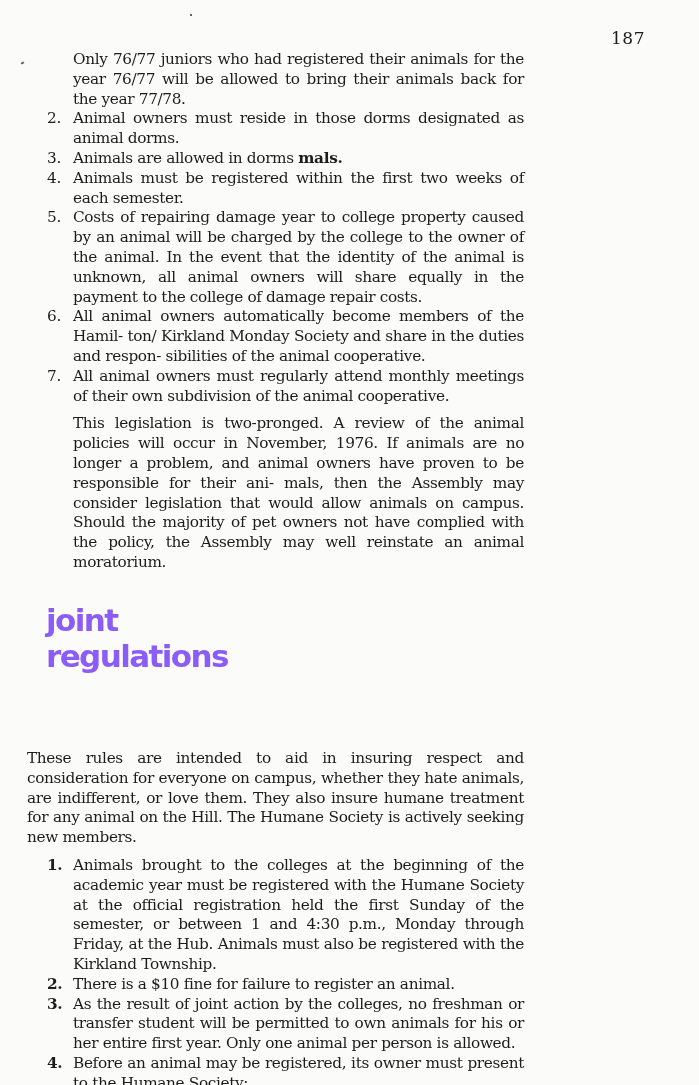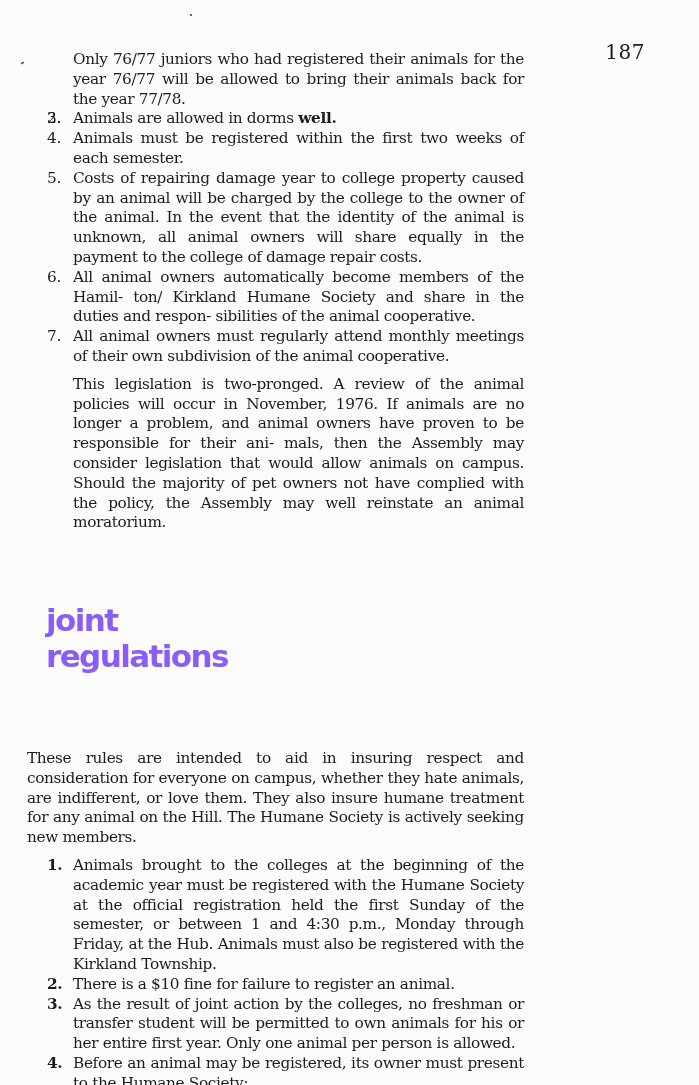--- a/index.html
+++ b/index.html
@@ -10,23 +10,23 @@
     body {
       width: 699px;
       height: 1085px;
       position: relative;
       overflow: hidden;
       color: #1c1c1c;
       font-family: "DejaVu Serif", serif;
     }
     .page-number {
       position: absolute;
-      top: 40px;
+      top: 28px;
       right: 54px;
-      font-size: 20px;
+      font-size: 17px;
       letter-spacing: 0.5px;
     }
     .stray-mark {
       position: absolute;
       width: 3px;
       height: 2px;
       background: #555;
       transform: rotate(-30deg);
     }
     .text-block {
@@ -82,36 +82,37 @@
   <div class="page-number">187</div>
 
   <span class="stray-mark" style="left:190px; top:14px; width:2px; height:2px; transform:none; background:#666;"></span>
   <span class="stray-mark" style="left:21px; top:62px;"></span>
 
   <div class="text-block" style="top:50px;">
     <div class="para">Only 76/77 juniors who had registered their animals for the year 76/77 will be allowed to bring their animals back for the year 77/78.</div>
 
     <div class="item">
       <span class="num">2.</span>
+      <span>Animal owners must reside in those dorms designated as animal dorms.</span>
     </div>
     <div class="item">
       <span class="num">3.</span>
-      <span>Animals are allowed in dorms </span><span class="bold">well.</span>
+      <span>Animals are allowed in dorms </span><span class="bold">mals.</span>
     </div>
     <div class="item">
       <span class="num">4.</span>
       <span>Animals must be registered within the first two weeks of each semester.</span>
     </div>
     <div class="item">
       <span class="num">5.</span>
       <span>Costs of repairing damage year to college property caused by an animal will be charged by the college to the owner of the animal. In the event that the identity of the animal is unknown, all animal owners will share equally in the payment to the college of damage repair costs.</span>
     </div>
     <div class="item">
       <span class="num">6.</span>
-      <span>All animal owners automatically become members of the Hamil- ton/ Kirkland Humane Society and share in the duties and respon- sibilities of the animal cooperative.</span>
+      <span>All animal owners automatically become members of the Hamil- ton/ Kirkland Monday Society and share in the duties and respon- sibilities of the animal cooperative.</span>
     </div>
     <div class="item">
       <span class="num">7.</span>
       <span>All animal owners must regularly attend monthly meetings of their own subdivision of the animal cooperative.</span>
     </div>
 
     <div class="para" style="margin-top:8px;">This legislation is two-pronged. A review of the animal policies will occur in November, 1976. If animals are no longer a problem, and animal owners have proven to be responsible for their ani- mals, then the Assembly may consider legislation that would allow animals on campus. Should the majority of pet owners not have complied with the policy, the Assembly may well reinstate an animal moratorium.</div>
   </div>
 
   <div class="heading">

